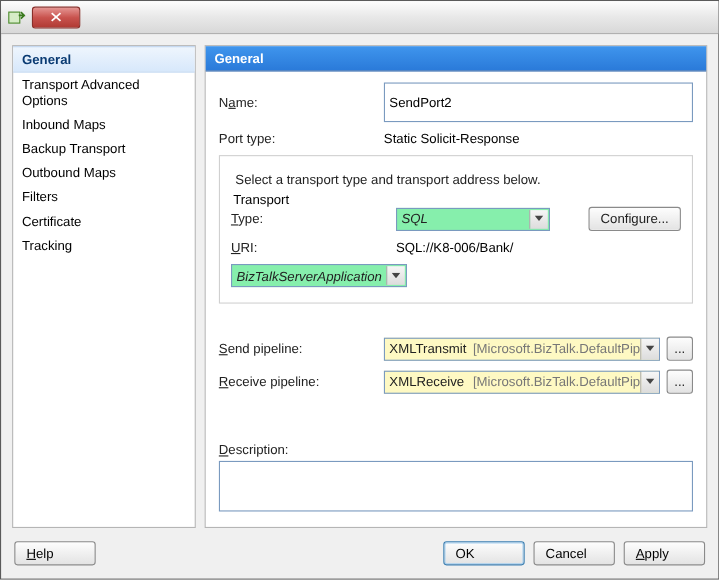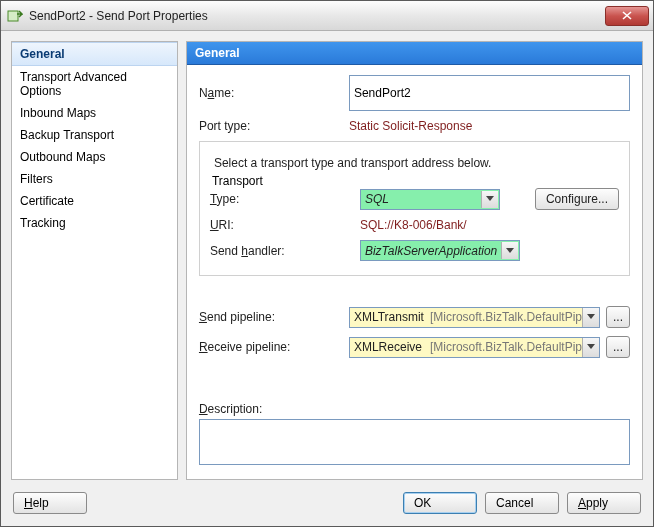--- a/index.html
+++ b/index.html
@@ -13,21 +13,21 @@
   .sidebar { width:172px; border:1px solid #b5b5b5; background:#fff; display:flex; flex-direction:column;}
   .sidebar-item { padding:4px 8px; cursor:default; color:#000;}
   .sidebar-item.selected { background:linear-gradient(#eef5fd,#d7e8fb); border-top:1px solid #bcd4f0; border-bottom:1px solid #bcd4f0; font-weight:bold; color:#0a3b73;}
   .main { flex:1; border:1px solid #b5b5b5; background:#fff; display:flex; flex-direction:column; min-height:0;}
   .main-header { background:linear-gradient(#3f95ed,#2a7ad9); color:#fff; font-weight:bold; padding:4px 8px; border-bottom:1px solid #1e5aa6;}
   .main-body { flex:1; padding:10px 12px 8px 12px; overflow:hidden; color:#222;}
   .row { display:flex; align-items:center; margin-bottom:8px; }
   .lbl { width:150px; }
   u.mn { text-decoration: underline; }
   .inp { flex:1; height:36px; border:1px solid #7a9abf; padding:11px 4px; background:#fff;}
-  .static { color:#7f1d1d; }
+  .static { color:#000000; }
   .fieldset { border:1px solid #d0d0d0; padding:10px 10px 14px 10px; margin-top:2px; position:relative;}
   .fieldset .legend { position:absolute; top:-8px; left:8px; background:#fff; padding:0 4px; color:#000;margin-top:40px;}
   .sel { height:21px; border:1px solid #7a9abf; background:#86efac; padding:0 18px 0 4px; display:flex; align-items:center; position:relative;font-style:italic;}
   .sel .arrow { position:absolute; right:1px; top:1px; bottom:1px; width:17px; background:linear-gradient(#f6f6f6,#dcdcdc); border-left:1px solid #b0b0b0; display:flex; align-items:center; justify-content:center;}
   .btn { height:22px; min-width:74px; padding:0 10px; border:1px solid #8a8a8a; background:linear-gradient(#fdfdfd,#e3e3e3); border-radius:3px; display:inline-flex; align-items:center; justify-content:flex-start; cursor:default;}
   .btn.default { border:1px solid #3c7fb1; box-shadow: inset 0 0 0 1px #a7d0f0;}
   .pipe-combo { display:flex; align-items:center; height:21px; border:1px solid #7a9abf; background:#fef9c3; flex:1; position:relative;}
   .pipe-combo .val { padding:0 4px; min-width:80px;}
   .pipe-combo .hint { color:#777; flex:1; white-space:nowrap; overflow:hidden;}
   .pipe-combo .arrow { width:17px; align-self:stretch; background:linear-gradient(#f6f6f6,#dcdcdc); border-left:1px solid #b0b0b0; display:flex; align-items:center; justify-content:center;}
@@ -42,21 +42,20 @@
 <body>
 
 <div class="window">
   <div class="titlebar">
     <span class="icon">
       <svg width="16" height="16">
           <rect x="1" y="3" width="10" height="10" fill="#d6ecc7" stroke="#4a8a2a"></rect>
           <path d="M10 6 L15 6 L12 3 M15 6 L12 9" stroke="#3a7a1f" fill="none" stroke-width="1.5"></path>
         </svg>
     </span>
-    <span class="title">SendPort2 - Send Port Properties</span>
     <div class="close">
       <svg width="10" height="9">
           <path d="M1 1 L9 8 M9 1 L1 8" stroke="#fff" stroke-width="1.6"></path>
         </svg>
     </div>
   </div>
 
   <div class="body">
     <div class="sidebar">
       <div class="sidebar-item selected">General</div>
@@ -104,21 +103,20 @@
                 <span>ure...</span>
               </span>
           </div>
 
           <div class="row">
             <span class="lbl"><span></span><u class="mn">U</u><span>RI:</span></span>
             <span class="static">SQL://K8-006/Bank/</span>
           </div>
 
           <div class="row" style="margin-bottom:0;">
-            <span class="lbl"><span>Send </span><u class="mn">h</u><span>andler:</span></span>
             <div class="sel" style="width:160px;">
               <span>BizTalkServerApplication</span>
               <span class="arrow">
                   <svg width="8" height="6">
                     <path d="M0 0 L8 0 L4 5 Z" fill="#444"></path>
                   </svg>
                 </span>
             </div>
           </div>
         </div>

